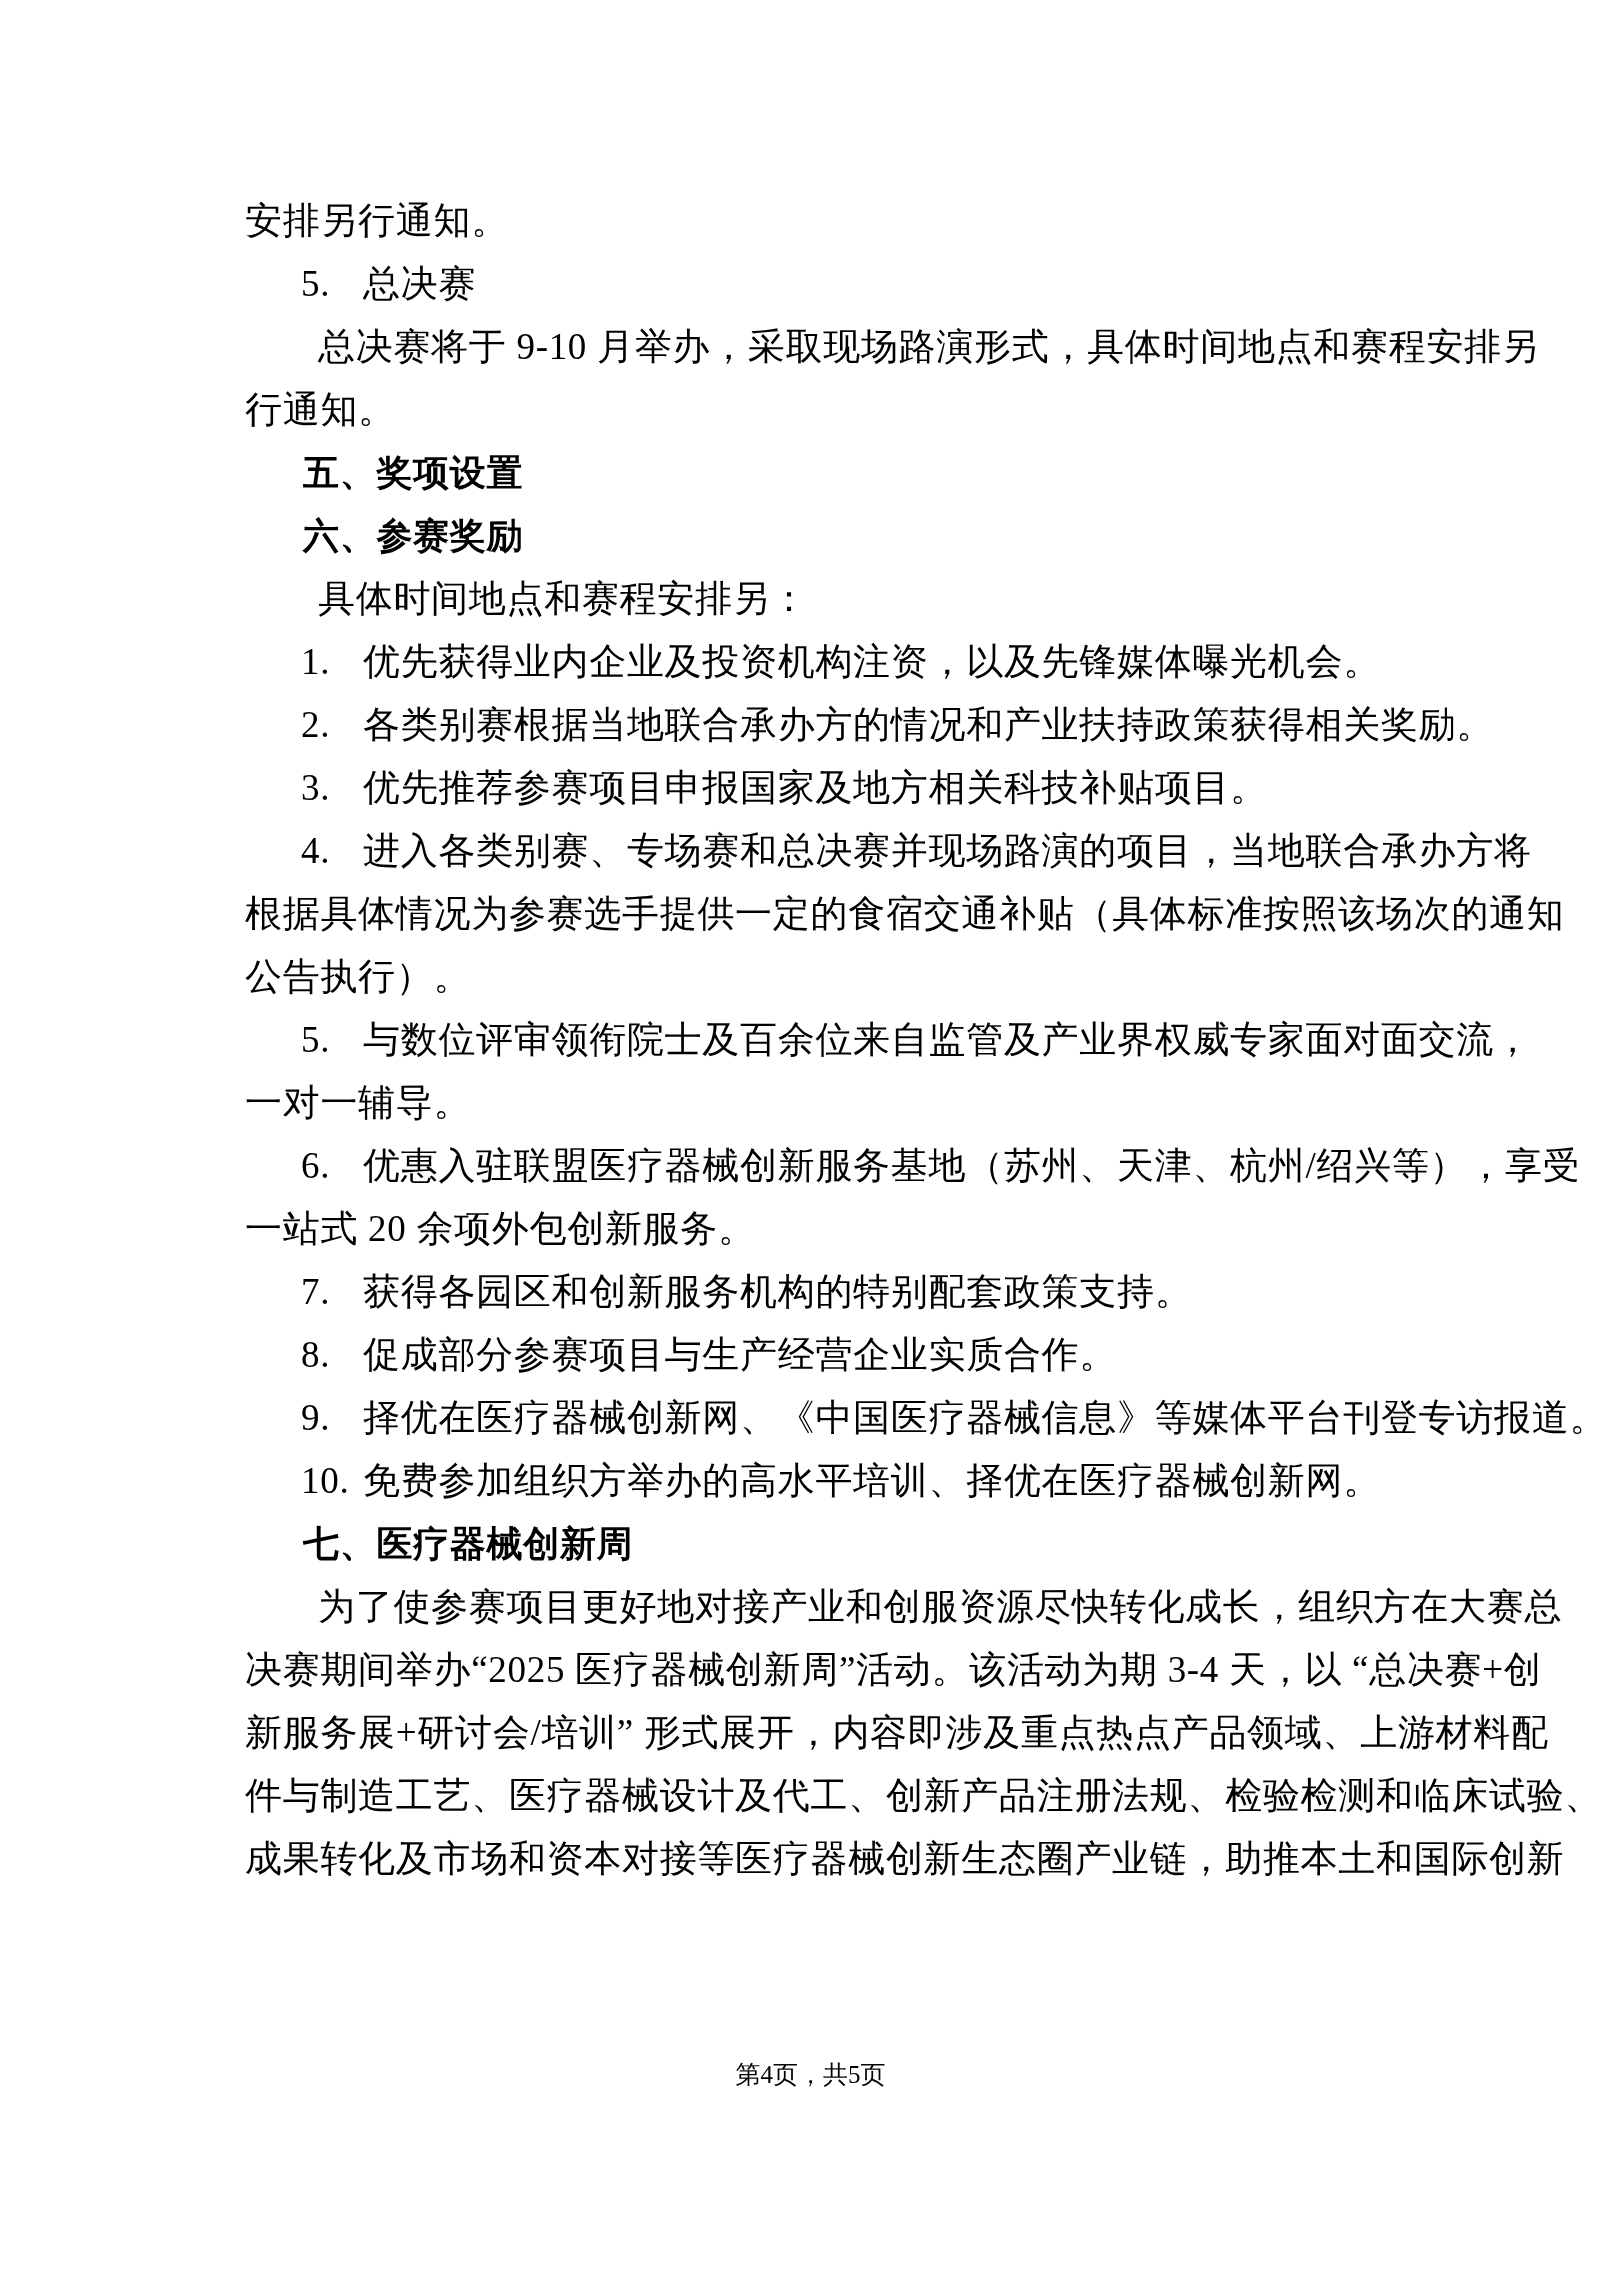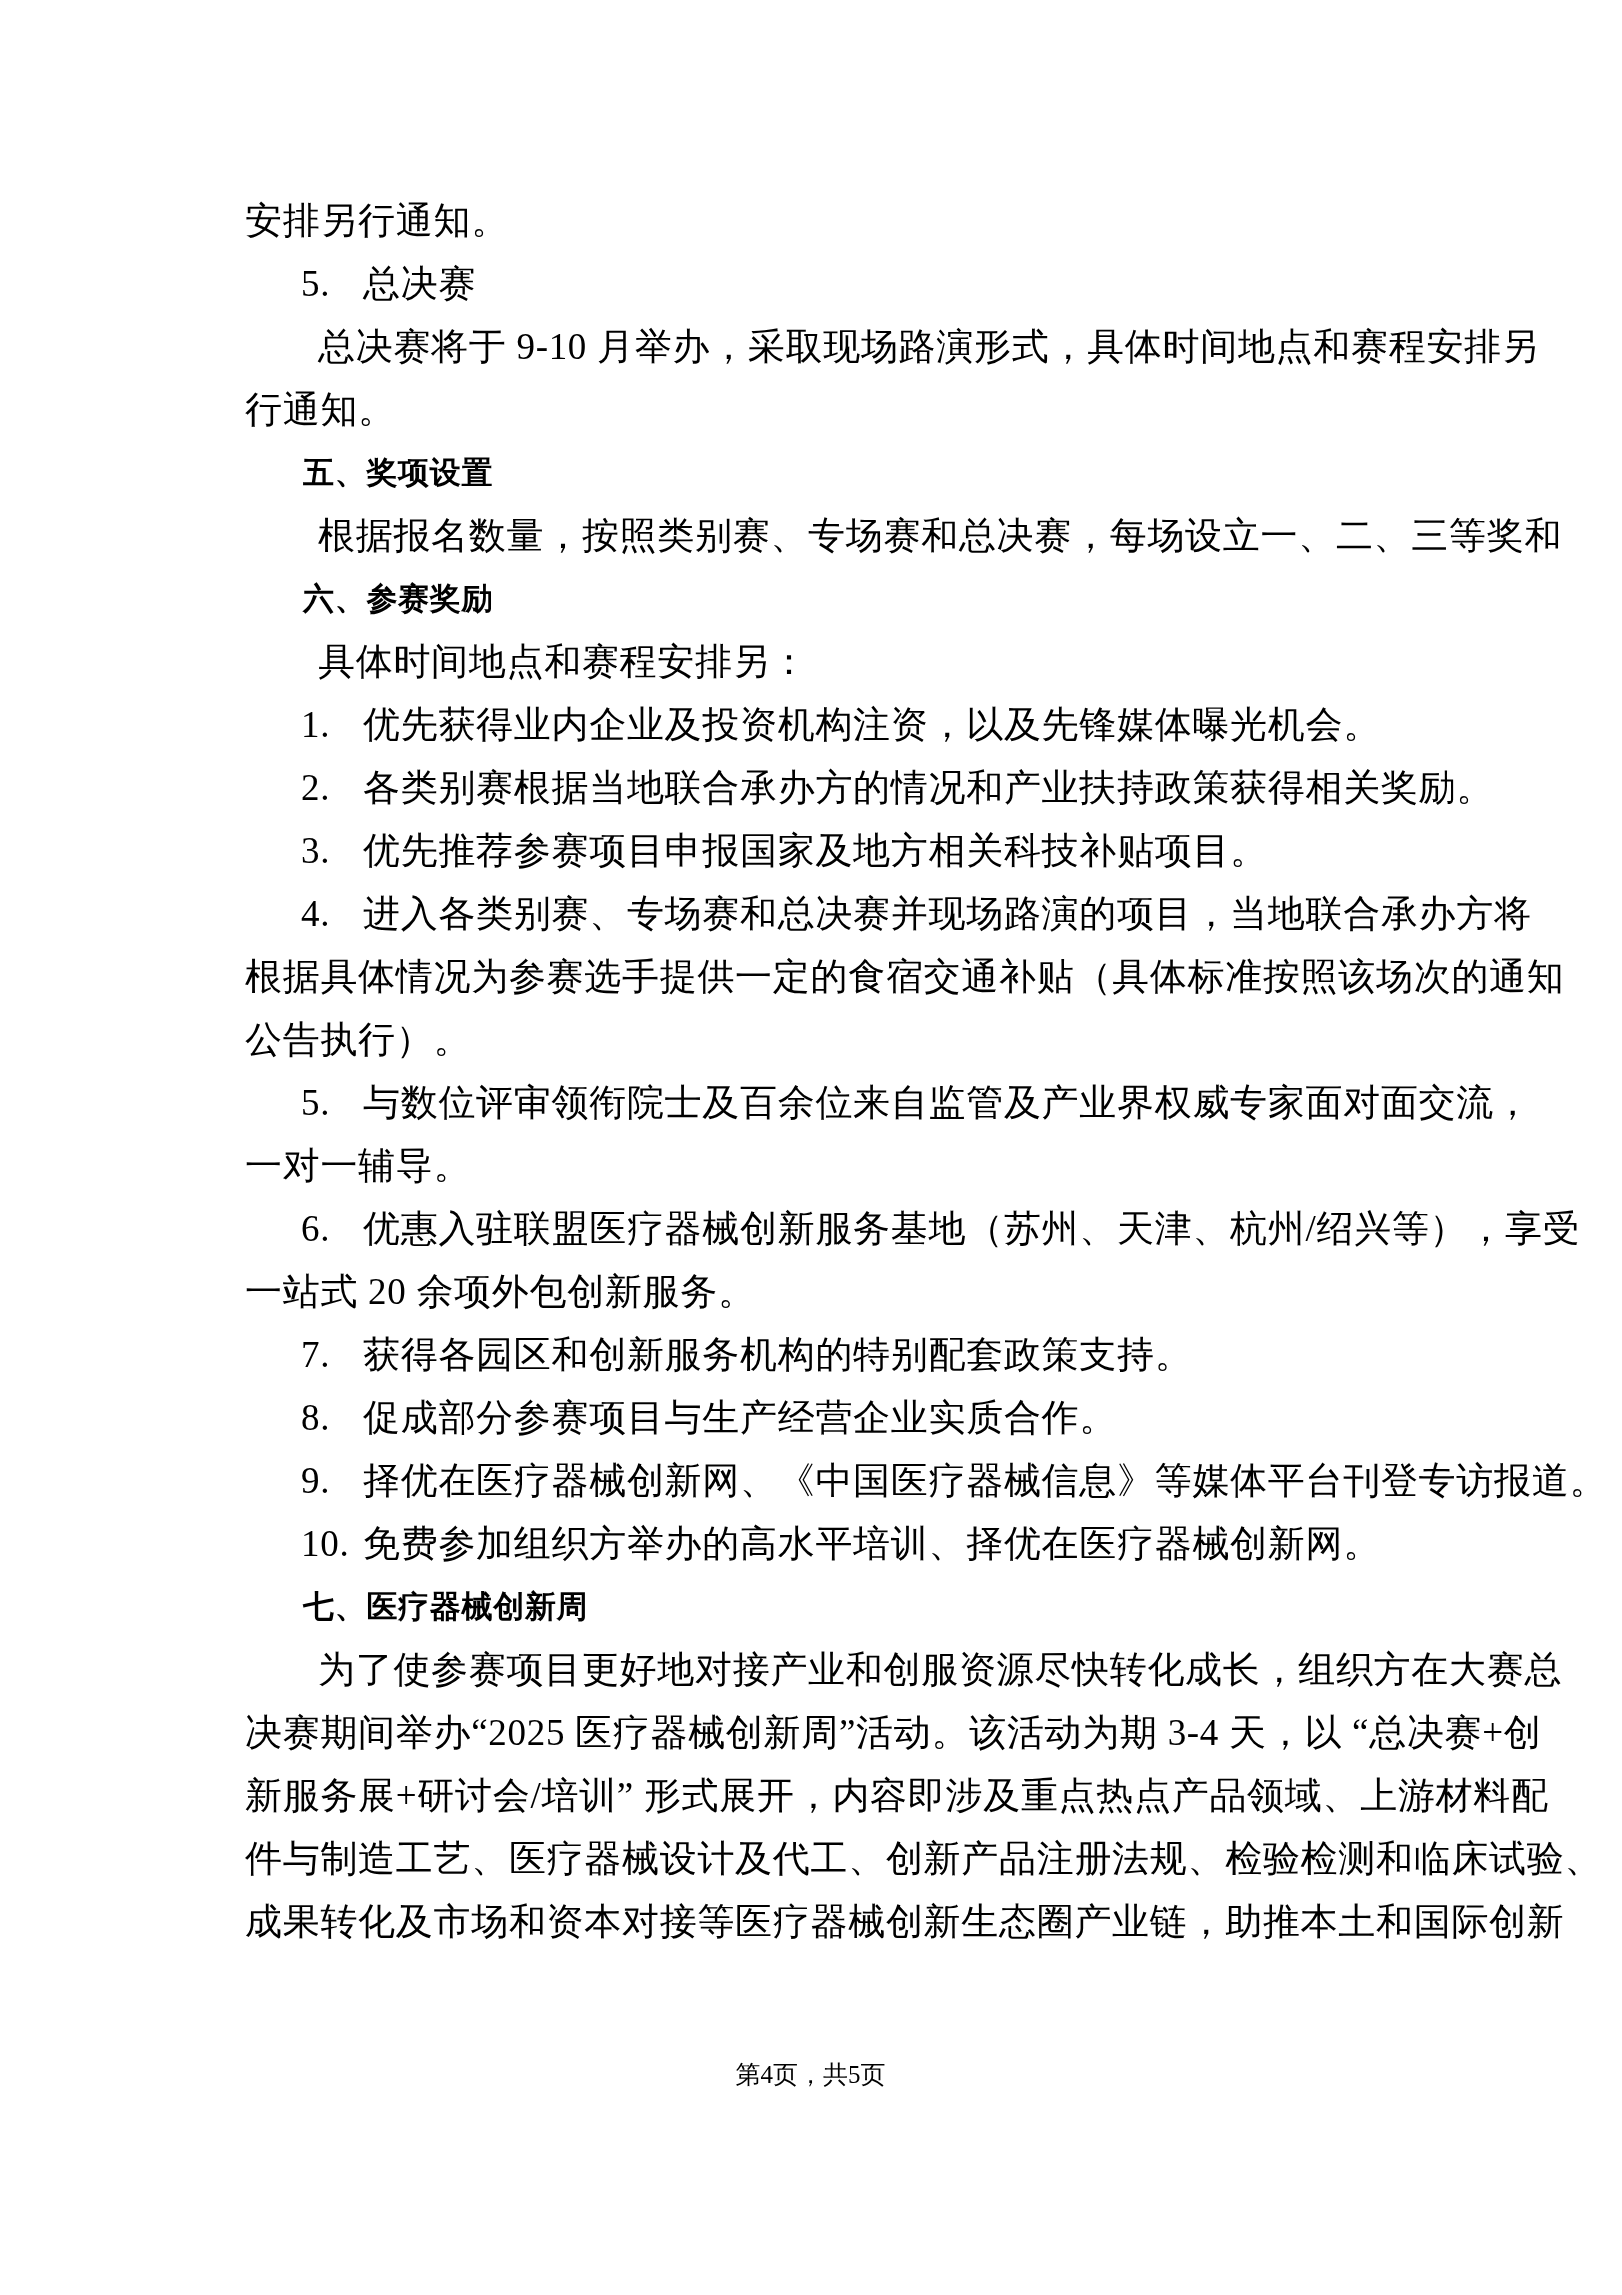--- a/index.html
+++ b/index.html
@@ -36,21 +36,21 @@
   
   .para { text-indent: 73px; }
   
   .list { padding-left: 56px; font-family: Liberation Serif, serif; }
   .num { display: inline-block; width: 62px; }
   
   .head {
     padding-left: 58px;
     font-family: "Liberation Sans", "DejaVu Sans", sans-serif;
     font-weight: 700;
-    font-size: 31px;
+    font-size: 36px;
   }
   .footer {
     position: absolute;
     left: 0;
     width: 1621px;
     top: 2055px;
     text-align: center;
     font-size: 25px;
     line-height: 39px;
     font-family: "Liberation Serif", "DejaVu Serif", serif;
@@ -64,21 +64,20 @@
 
     <div class="line cont">安排另行通知。</div>
 
     <div class="line list"><span class="num">5.</span><span>总决赛</span></div>
 
     <div class="line para">总决赛将于 9-10 月举办，采取现场路演形式，具体时间地点和赛程安排另</div>
     <div class="line cont">行通知。</div>
 
     <div class="line head">五、奖项设置</div>
 
-    <div class="line para">根据报名数量，按照类别赛、专场赛和总决赛，每场设立一、二、三等奖和</div>
 
     <div class="line head">六、参赛奖励</div>
 
     <div class="line para">具体时间地点和赛程安排另：</div>
 
     <div class="line list"><span class="num">1.</span><span>优先获得业内企业及投资机构注资，以及先锋媒体曝光机会。</span></div>
 
     <div class="line list"><span class="num">2.</span><span>各类别赛根据当地联合承办方的情况和产业扶持政策获得相关奖励。</span></div>
 
     <div class="line list"><span class="num">3.</span><span>优先推荐参赛项目申报国家及地方相关科技补贴项目。</span></div>

